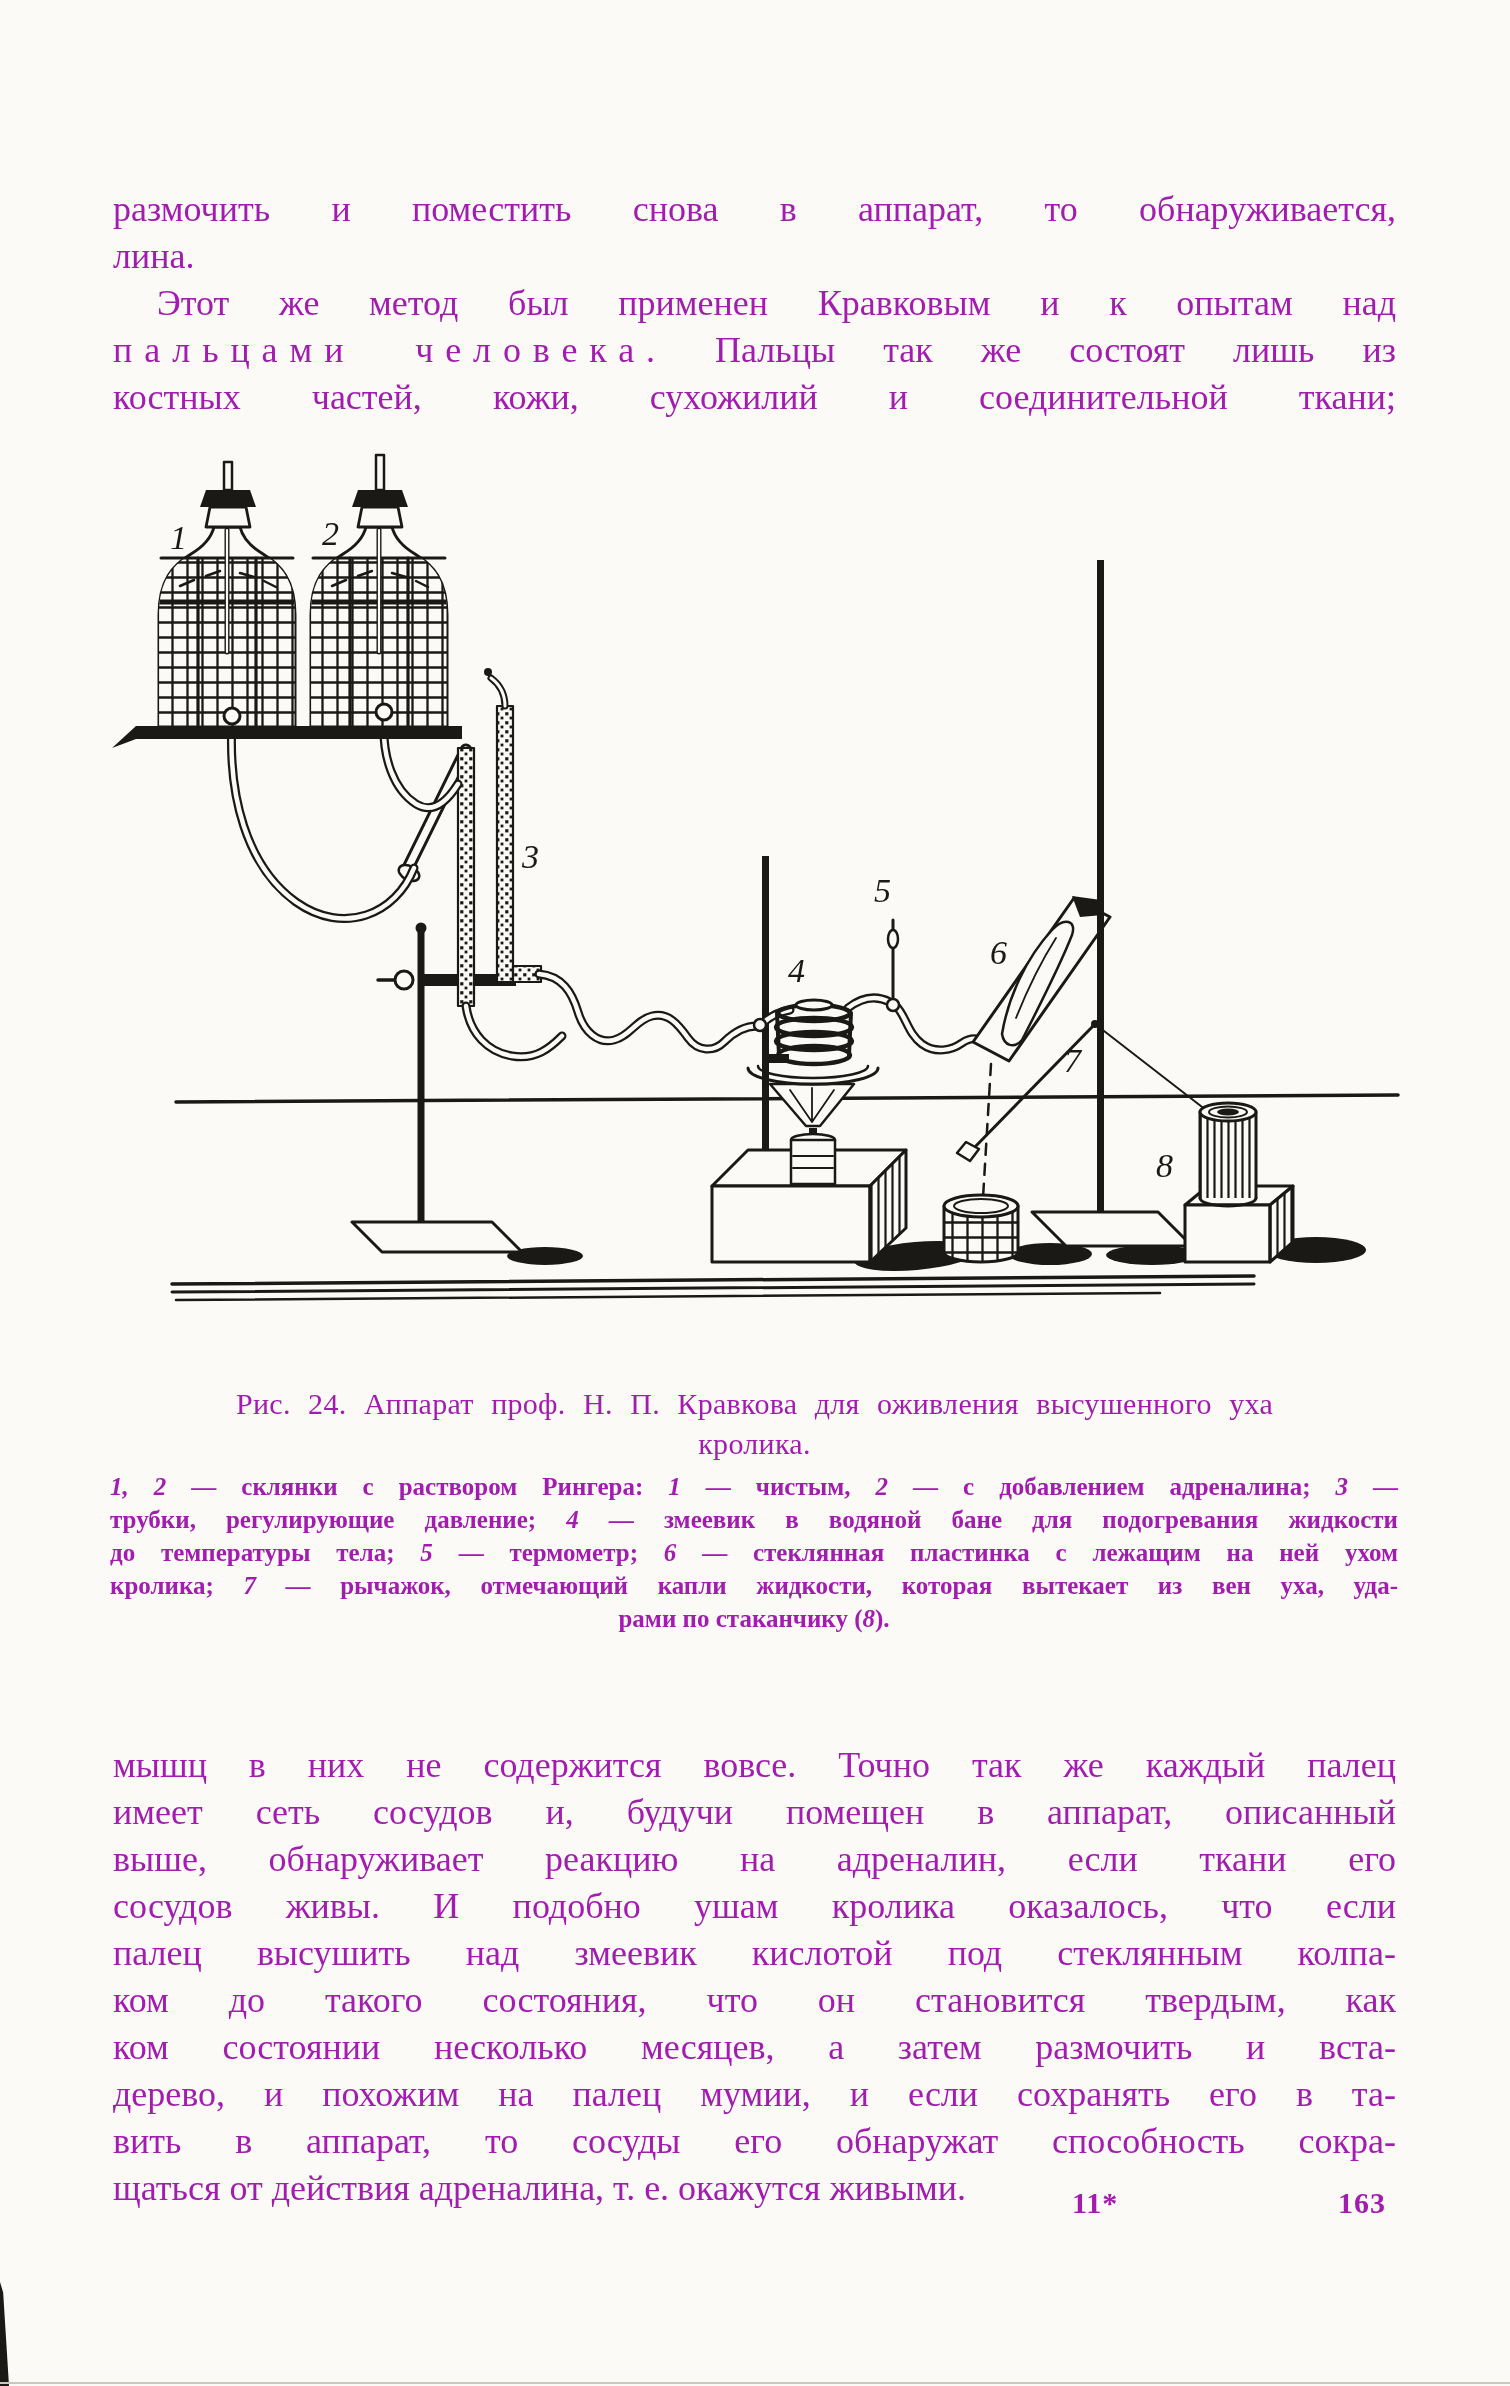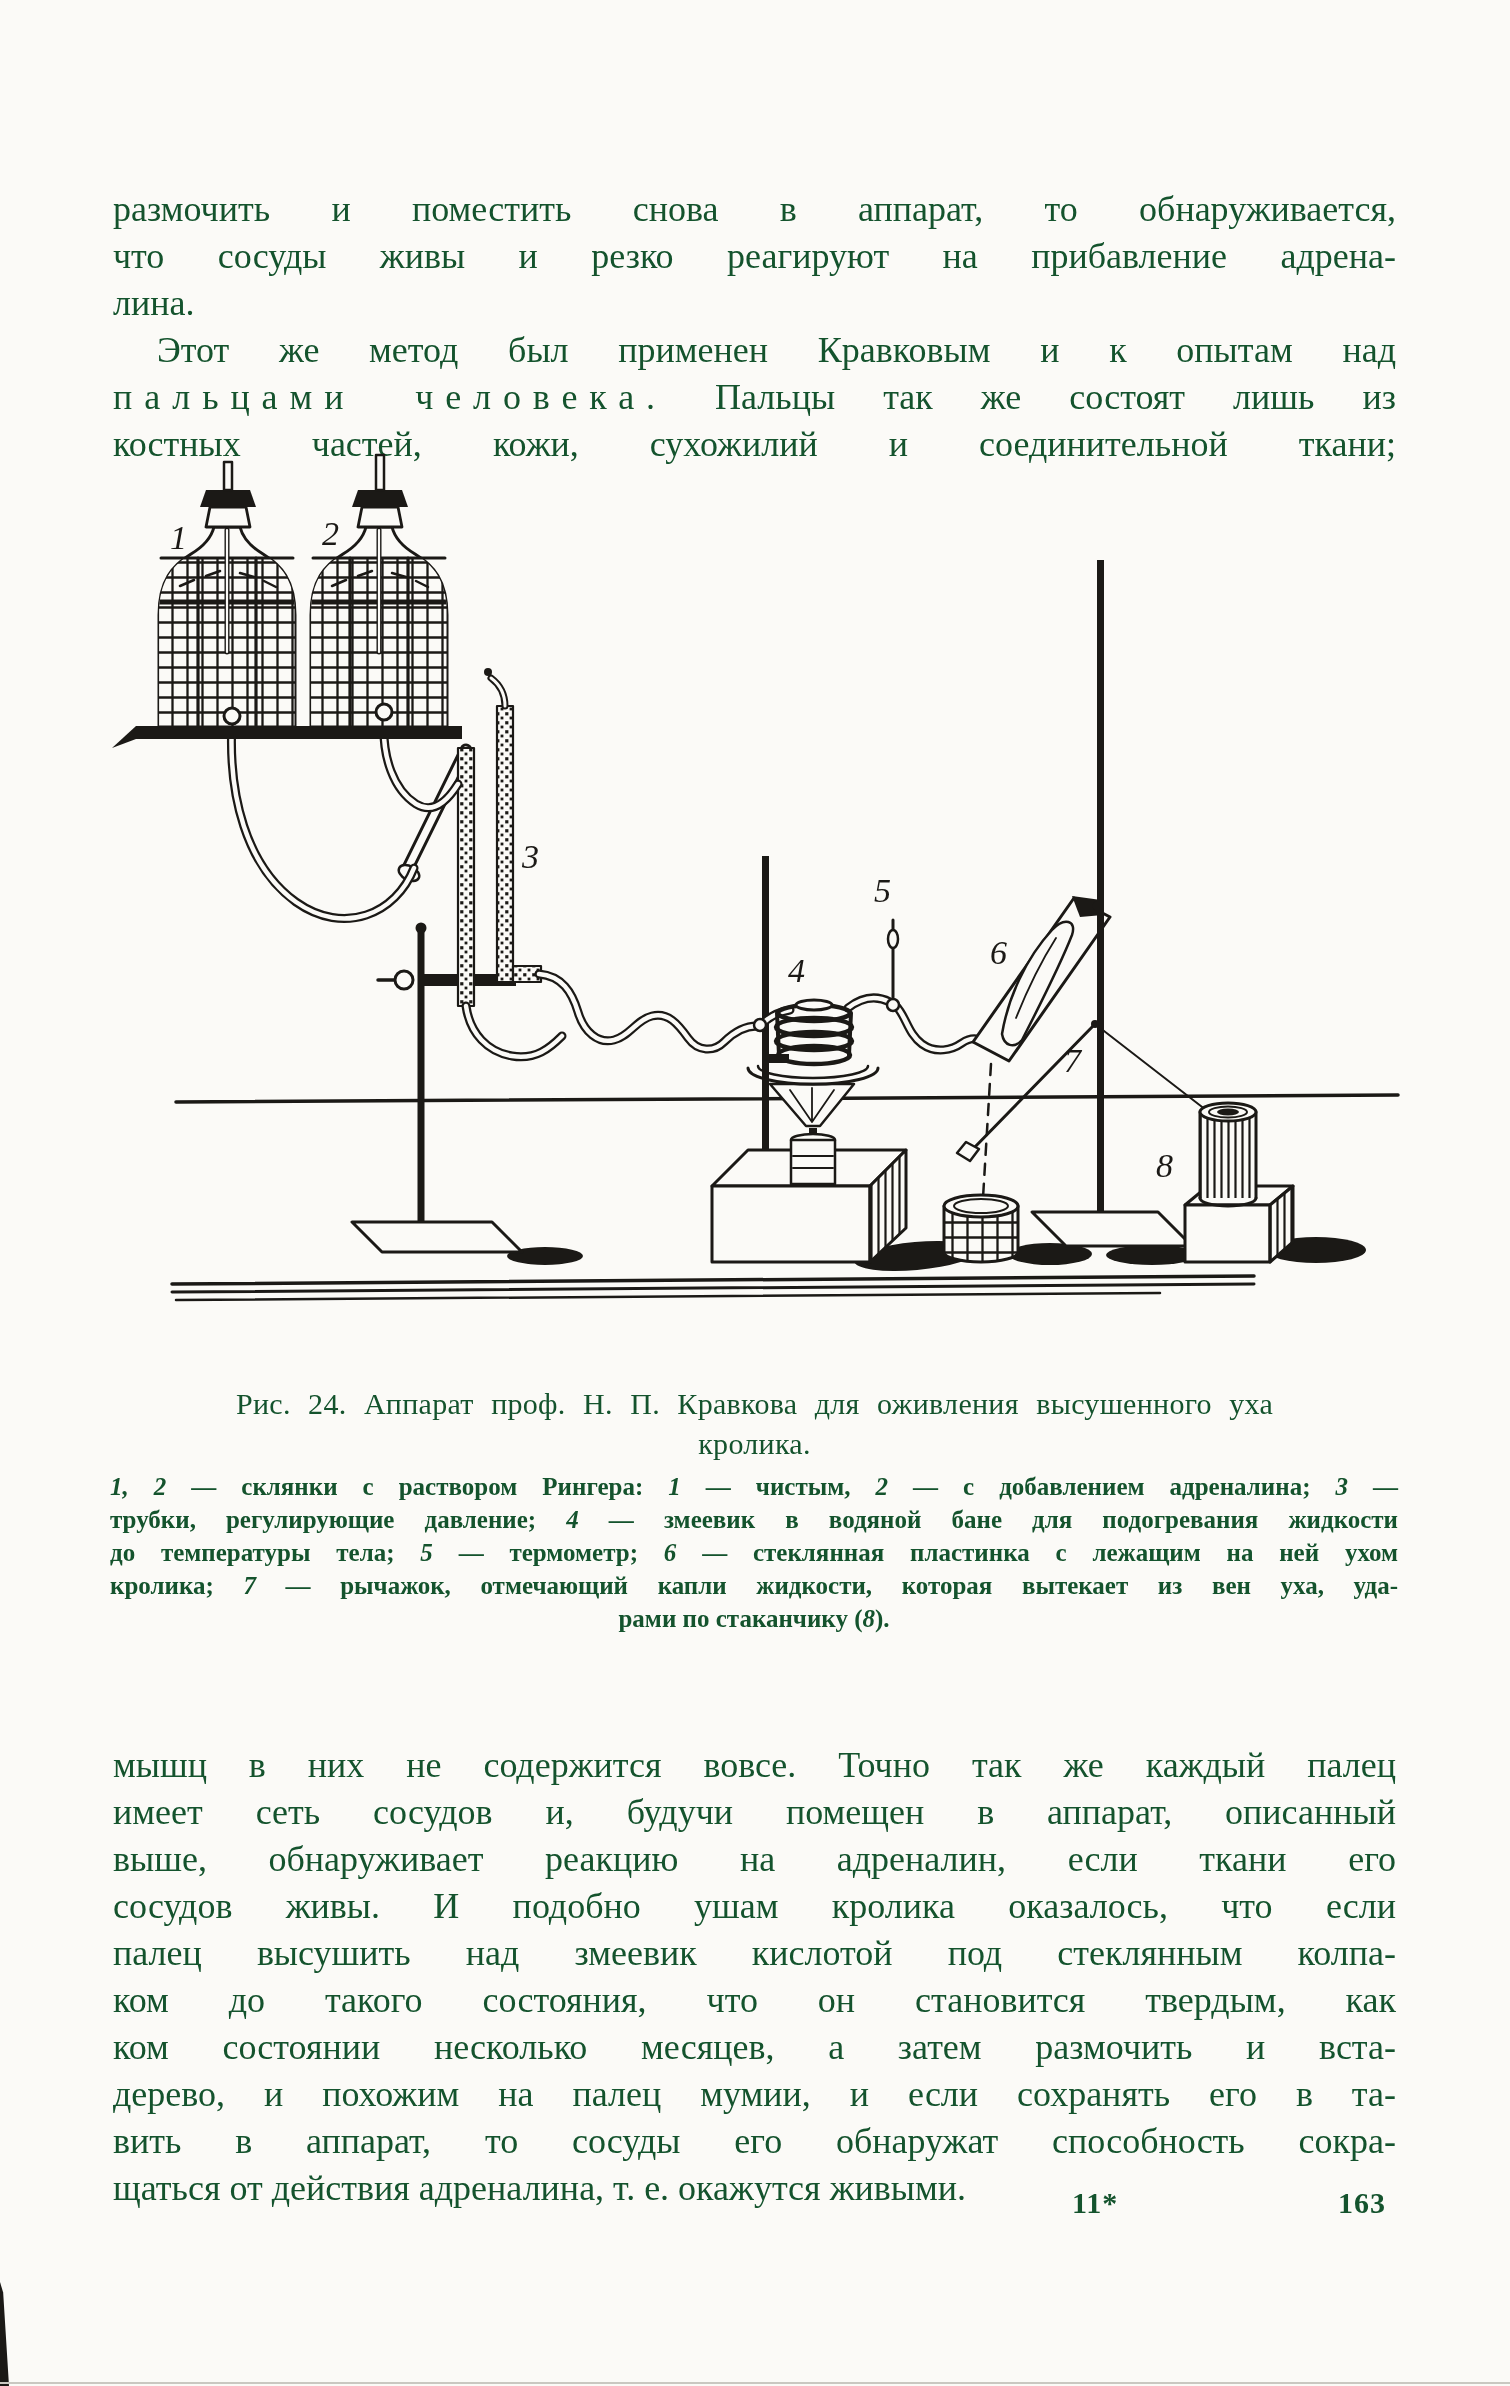--- a/index.html
+++ b/index.html
@@ -1,21 +1,21 @@
 <!DOCTYPE html>
 <html lang="ru"><head>
 <meta charset="utf-8">
 <style>
   html,body{margin:0;padding:0;}
   .page{
     position:relative;
     width:1510px;height:2386px;
     background:#fbfaf7;
     font-family:"Liberation Serif","DejaVu Serif",serif;
-    color:#14532d;
+    color:#a21caf;
     overflow:hidden;
   }
   .tblock{position:absolute;left:113px;width:1283px;}
   .b1{top:186px;}
   .b2{top:1742px;}
   .line{
     height:47px;line-height:47px;
     font-size:36px;
     text-align:justify;text-align-last:justify;
     white-space:nowrap;
@@ -52,21 +52,20 @@
     background:#c9c7c1;
   }
 </style>
 </head>
 <body>
 
 <div class="page">
 
   <div class="tblock b1">
     <div class="line">размочить и поместить снова в аппарат, то обнаруживается,</div>
-    <div class="line">что сосуды живы и резко реагируют на прибавление адрена-</div>
     <div class="line last">лина.</div>
     <div class="line indent">Этот же метод был применен Кравковым и к опытам над</div>
     <div class="line"><span class="sp">пальцами человека.</span><span> Пальцы так же состоят лишь из</span></div>
     <div class="line">костных частей, кожи, сухожилий и соединительной ткани;</div>
   </div>
 
   <svg class="figure-svg" width="1510" height="870" viewBox="0 450 1510 870" fill="none" stroke-linecap="round" stroke-linejoin="round">
     <defs>
       <pattern id="mesh" width="15" height="15" patternUnits="userSpaceOnUse">
         <rect width="15" height="15" fill="#fbfaf7"></rect>

